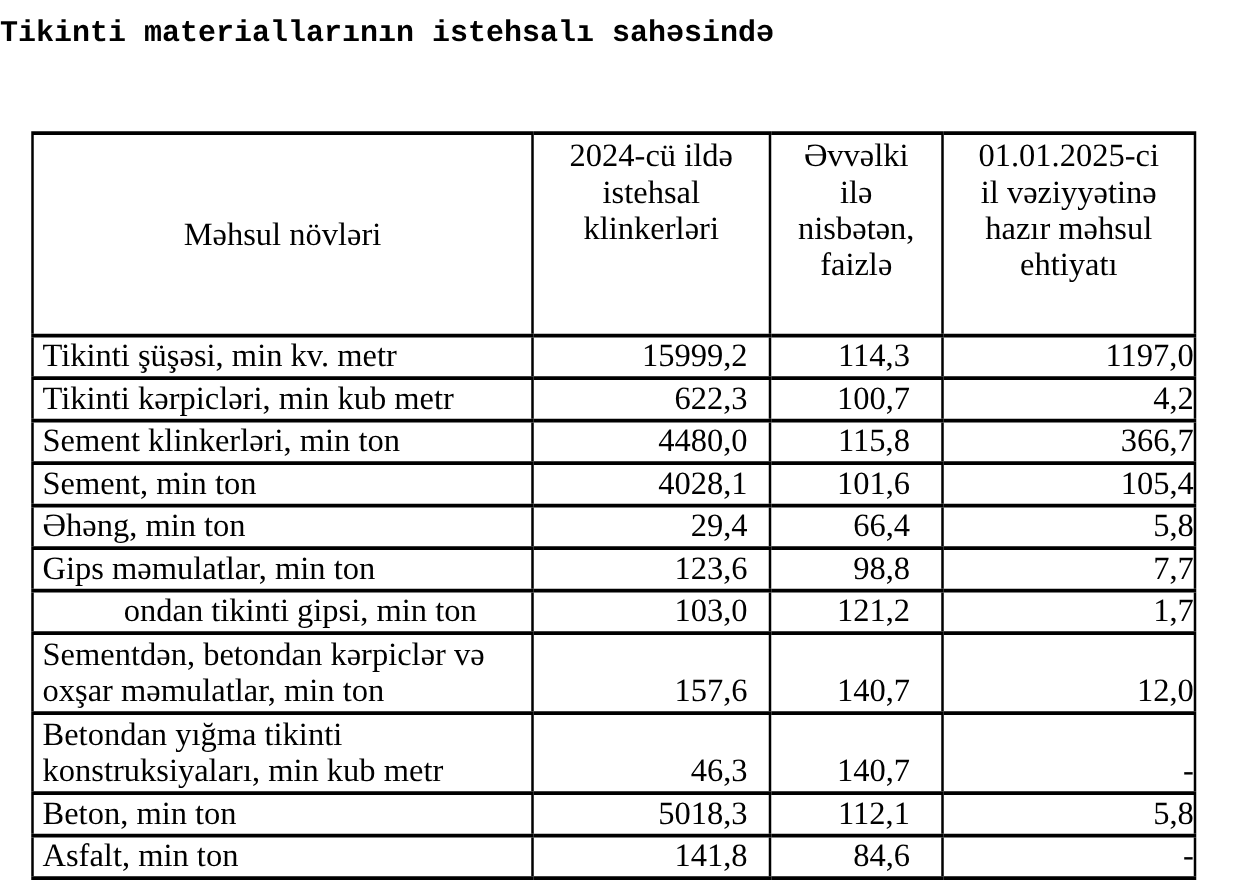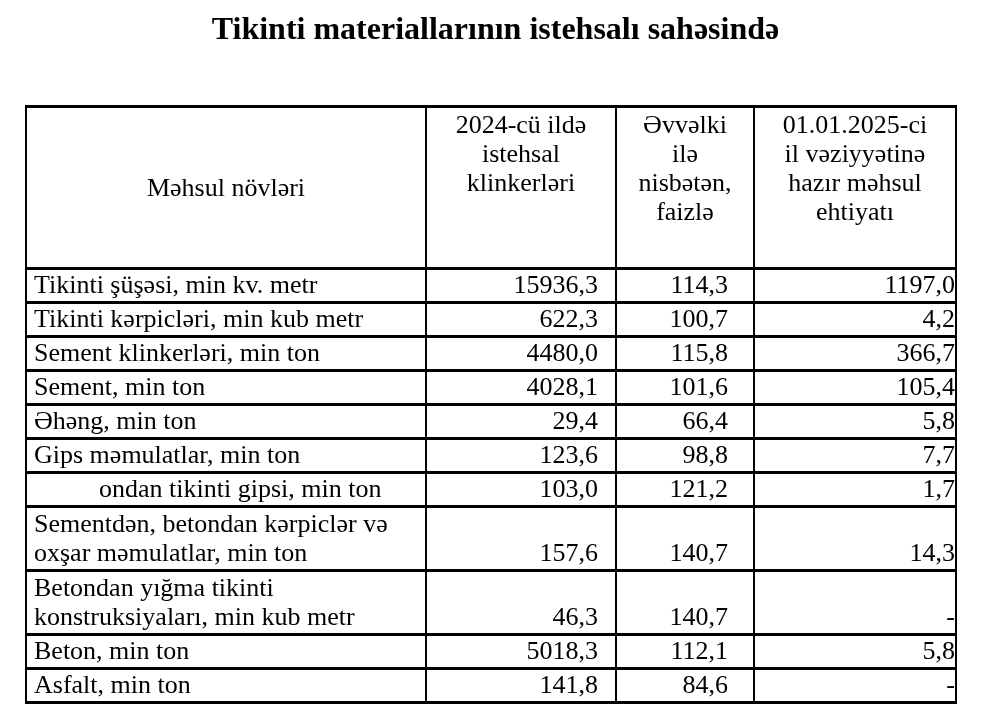--- a/index.html
+++ b/index.html
@@ -9,26 +9,27 @@
   body {
     width: 991px;
     height: 710px;
     background: #ffffff;
     color: #000000;
     font-family: "Liberation Serif", "DejaVu Serif", serif;
     overflow: hidden;
     position: relative;
   }
   .title {
-    text-align: center;
+    text-align: left;
     font-weight: bold;
-    font-size: 32px;
+    font-size: 24px;
     line-height: 38px;
     padding-top: 9px;
     letter-spacing: 0px;
+    font-family: Liberation Mono, monospace;
   }
   table.data-table {
     position: absolute;
     left: 25px;
     top: 105px;
     width: 930px;
     border-collapse: collapse;
     table-layout: fixed;
   }
   col.c0 { width: 400px; }
@@ -110,21 +111,21 @@
             <div>hazır məhsul</div>
             <div>ehtiyatı</div>
           </th>
         </tr>
       </thead>
     <tbody>
         <tr class="single">
           <td class="label-cell">
             <div>Tikinti şüşəsi, min kv. metr</div>
           </td>
-          <td class="value-cell vcol-0">15936,3</td>
+          <td class="value-cell vcol-0">15999,2</td>
           <td class="value-cell vcol-1">114,3</td>
           <td class="value-cell vcol-2">1197,0</td>
         </tr>
         <tr class="single">
           <td class="label-cell">
             <div>Tikinti kərpicləri, min kub metr</div>
           </td>
           <td class="value-cell vcol-0">622,3</td>
           <td class="value-cell vcol-1">100,7</td>
           <td class="value-cell vcol-2">4,2</td>
@@ -169,21 +170,21 @@
           <td class="value-cell vcol-1">121,2</td>
           <td class="value-cell vcol-2">1,7</td>
         </tr>
         <tr class="tall">
           <td class="label-cell">
             <div>Sementdən, betondan kərpiclər və</div>
             <div>oxşar məmulatlar, min ton</div>
           </td>
           <td class="value-cell vcol-0">157,6</td>
           <td class="value-cell vcol-1">140,7</td>
-          <td class="value-cell vcol-2">14,3</td>
+          <td class="value-cell vcol-2">12,0</td>
         </tr>
         <tr class="tall">
           <td class="label-cell">
             <div>Betondan yığma tikinti</div>
             <div>konstruksiyaları, min kub metr</div>
           </td>
           <td class="value-cell vcol-0">46,3</td>
           <td class="value-cell vcol-1">140,7</td>
           <td class="value-cell vcol-2">-</td>
         </tr>

